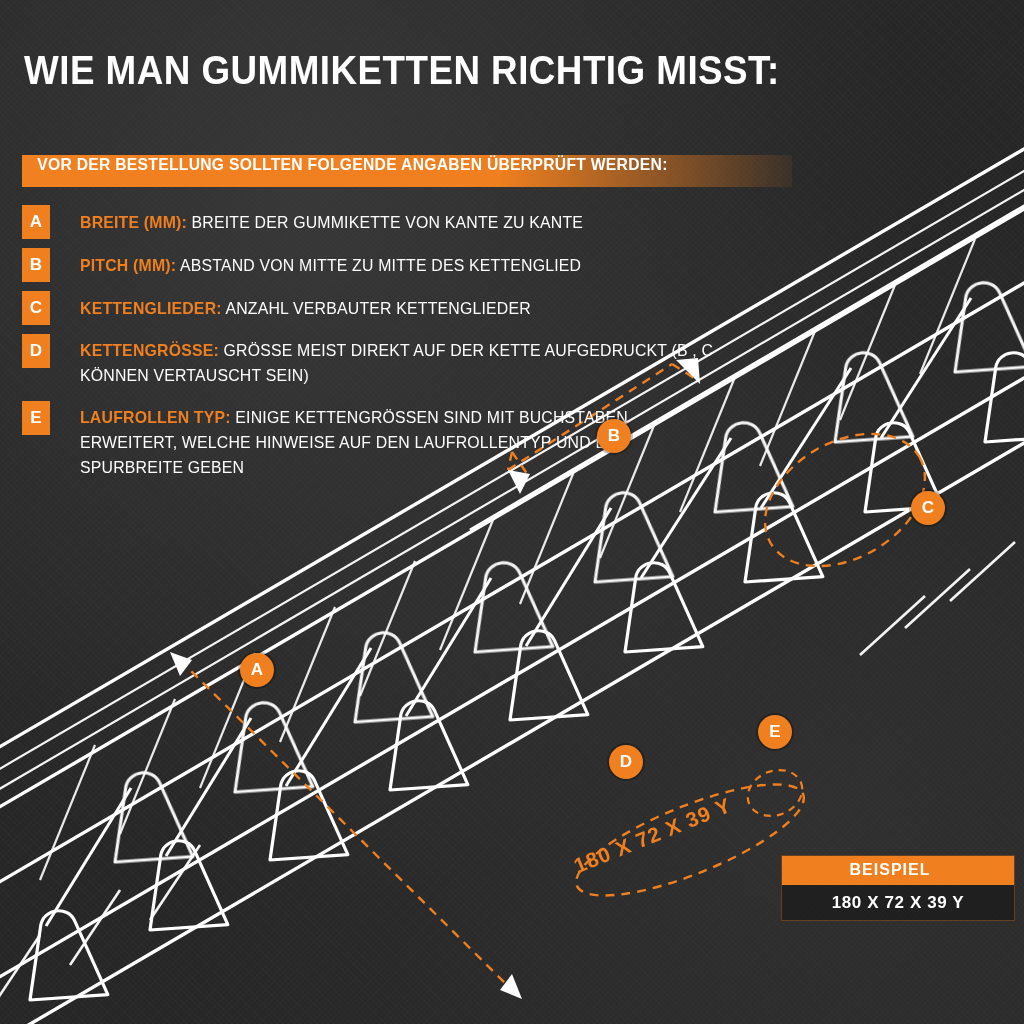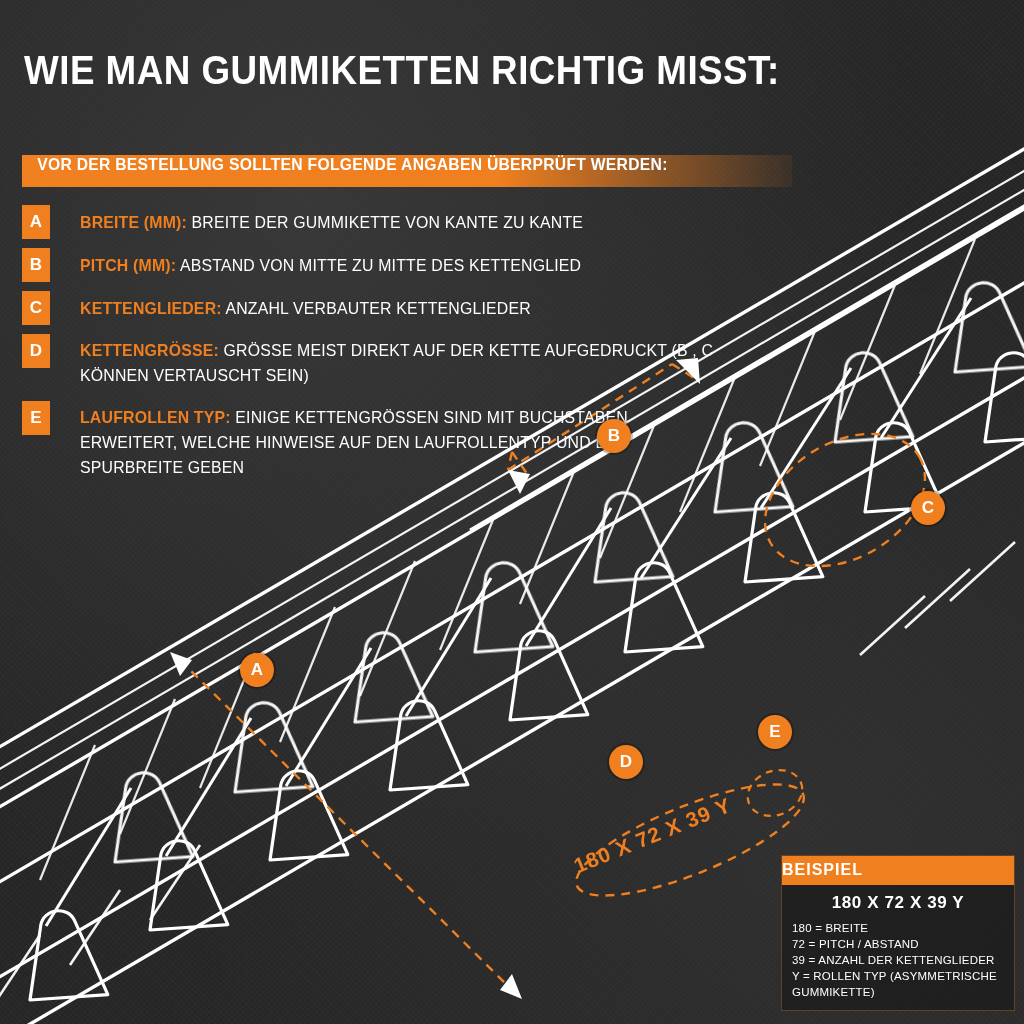--- a/index.html
+++ b/index.html
@@ -155,21 +155,21 @@
     position: absolute;
     left: 781px;
     top: 855px;
     width: 232px;
     background: rgba(20,20,20,0.55);
     border: 1px solid rgba(239,127,31,0.35);
   }
   .example-header {
     background: #ef7f1f;
     color: #fff;
-    text-align: left;
+    text-align: center;
     font-size: 16px;
     font-weight: bold;
     letter-spacing: 1px;
     padding: 5px 16px 6px 0;
     text-transform: uppercase;
   }
   .example-code {
     text-align: center;
     font-size: 17px;
     font-weight: bold;
@@ -339,22 +339,16 @@
     <div class="marker" id="marker-b">B</div>
     <div class="marker" id="marker-c">C</div>
     <div class="marker" id="marker-d">D</div>
     <div class="marker" id="marker-e">E</div>
 
     <div class="code-label">180 X 72 X 39 Y</div>
 
     <div class="example">
       <div class="example-header">BEISPIEL</div>
       <div class="example-code">180 X 72 X 39 Y</div>
-      <div class="example-lines">
-        <div>180 = BREITE</div>
-        <div>72 = PITCH / ABSTAND</div>
-        <div>39 = ANZAHL DER KETTENGLIEDER</div>
-        <div>Y = ROLLEN TYP (ASYMMETRISCHE GUMMIKETTE)</div>
-      </div>
     </div>
 
   </div>
 </div>
 
 </body></html>

